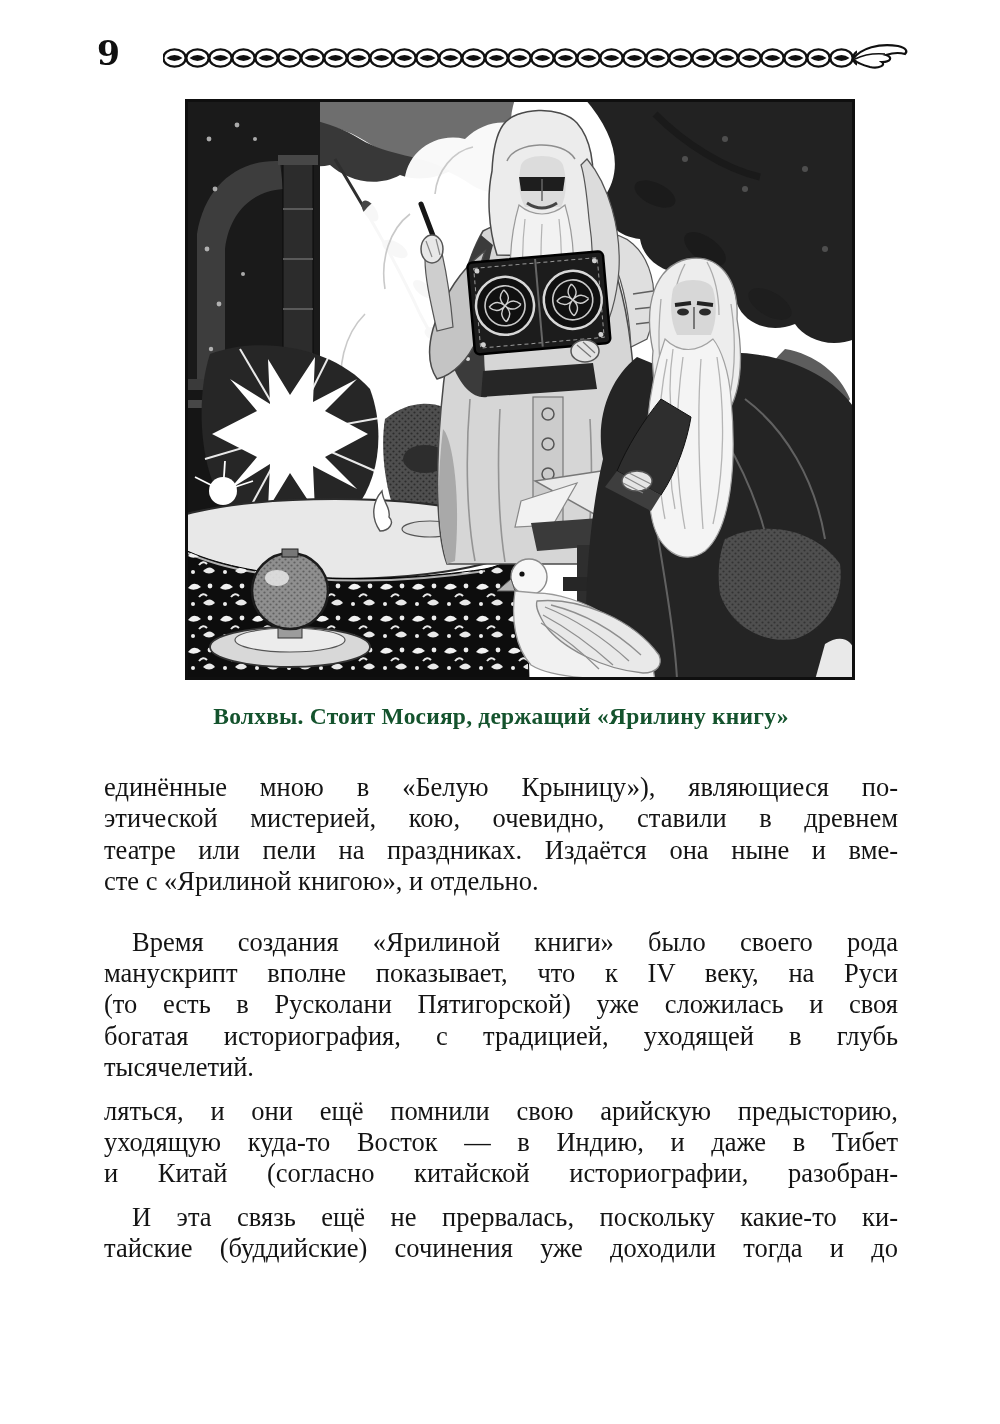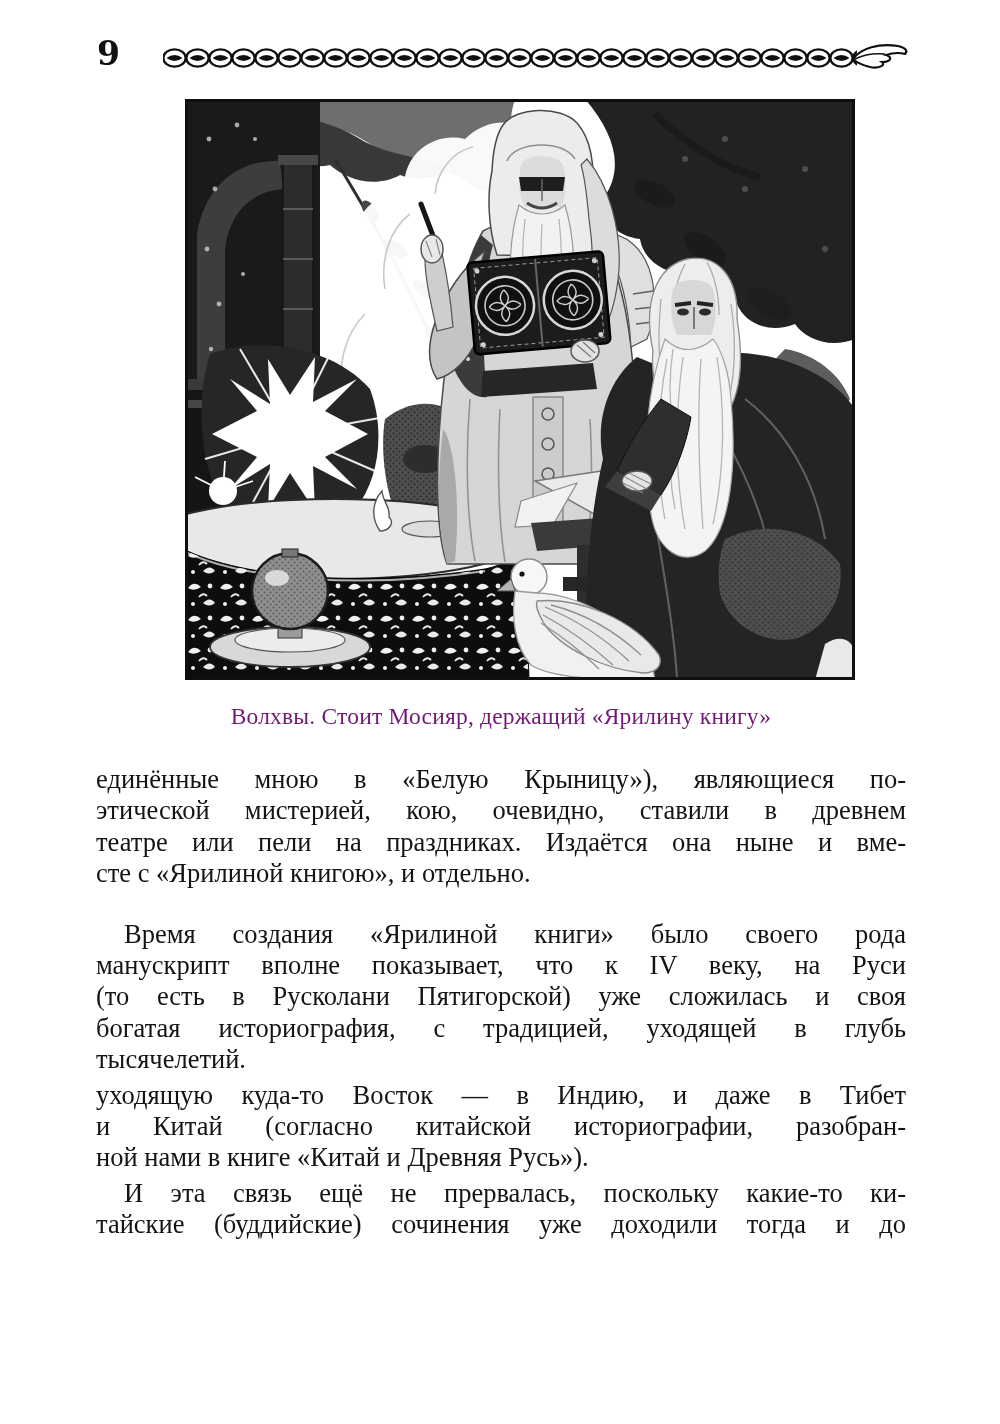--- a/index.html
+++ b/index.html
@@ -10,28 +10,28 @@
   }
   .page-number{
     position:absolute;left:97px;top:34px;
     font-family:"DejaVu Serif", serif;font-weight:bold;
     font-size:33px;color:#101010;
   }
   .ornament{position:absolute;left:163px;top:42px;}
   .figure-wrap{position:absolute;left:185px;top:99px;width:670px;height:581px;}
   .caption{
     position:absolute;left:92px;top:703px;width:818px;
-    text-align:center;font-weight:normal;font-size:23.5px;color:#701a75;
+    text-align:center;font-weight:bold;font-size:23.5px;color:#14532d;
     letter-spacing:.2px;
   }
   .bodytext{
     position:absolute;left:92px;top:760px;width:818px;
     font-size:26.5px;line-height:31.4px;color:#141414;
   }
-  .para{margin:4px;}
+  .para{margin:12px;}
   .para.gap{margin-top:29px;}
   .line{text-align:justify;text-align-last:justify;}
   .line.last{text-align-last:left;}
   .line.ind{text-indent:28px;}
 </style>
 </head>
 <body>
 
 <div class="page-number">9</div>
 
@@ -330,21 +330,21 @@
     <div class="line last">сте с «Ярилиной книгою», и отдельно.</div>
   </div>
   <div class="para gap">
     <div class="line ind">Время создания «Ярилиной книги» было своего рода</div>
     <div class="line">манускрипт вполне показывает, что к IV веку, на Руси</div>
     <div class="line">(то есть в Русколани Пятигорской) уже сложилась и своя</div>
     <div class="line">богатая историография, с традицией, уходящей в глубь</div>
     <div class="line last">тысячелетий.</div>
   </div>
   <div class="para">
+    <div class="line">ляться, и они ещё помнили свою арийскую предысторию,</div>
     <div class="line">уходящую куда-то Восток — в Индию, и даже в Тибет</div>
     <div class="line">и Китай (согласно китайской историографии, разобран-</div>
-    <div class="line last">ной нами в книге «Китай и Древняя Русь»).</div>
   </div>
   <div class="para">
     <div class="line ind">И эта связь ещё не прервалась, поскольку какие-то ки-</div>
     <div class="line">тайские (буддийские) сочинения уже доходили тогда и до</div>
   </div>
 </div>
 
 </body></html>

